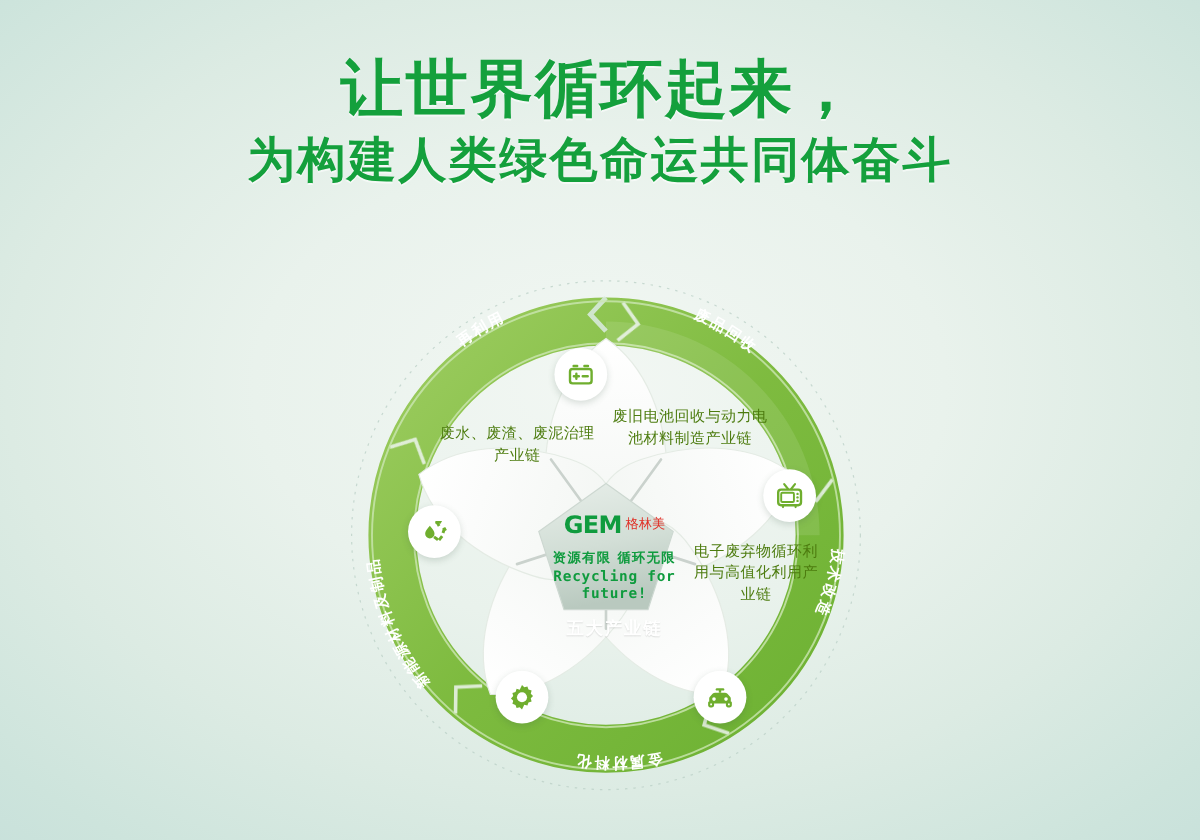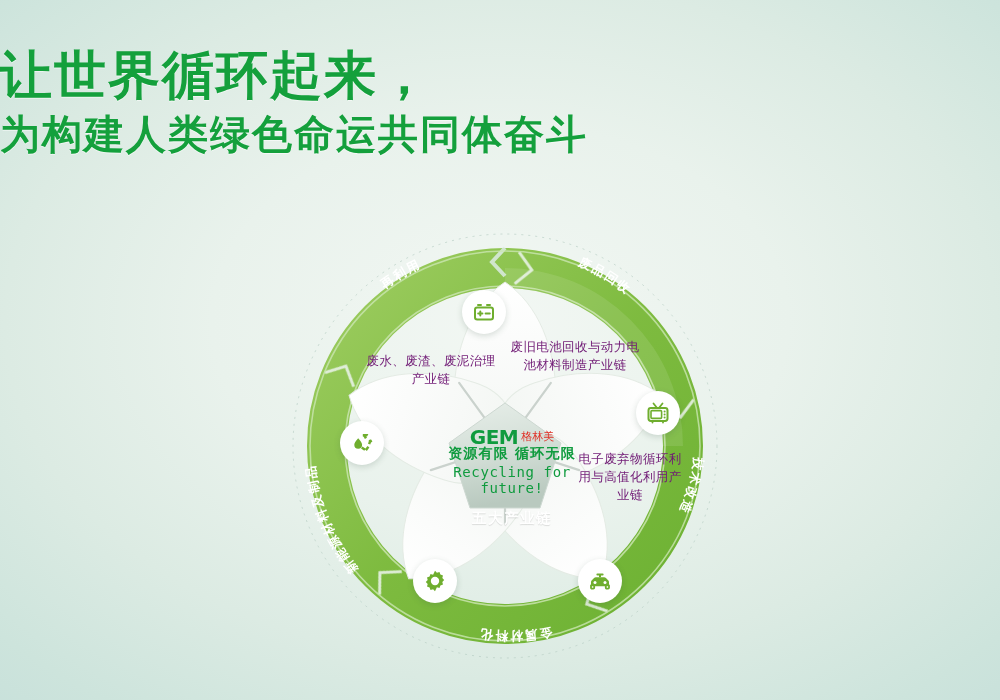--- a/index.html
+++ b/index.html
@@ -8,21 +8,21 @@
     font-family:"DejaVu Sans","Liberation Sans",sans-serif;
     background:
       radial-gradient(ellipse 900px 620px at 50% 46%, #f2f7f3 0%, #e9f2ec 32%, #dcebe3 55%, #cde4dc 75%, #bfdbd8 100%),
       linear-gradient(160deg,#d9ece4 0%, #cfe6df 40%, #c3ded9 100%);
     position:relative;
   }
   .stage{position:absolute;inset:0;}
 
   
   .title-wrap{
-    position:absolute;left:0;top:42px;width:1000px;text-align:left;
+    position:absolute;left:0;top:42px;width:1000px;text-align:center;
     line-height:1.28;
   }
   .title-line{
     display:block;
     font-size:52px;
     font-weight:bold;
     color:#14a03c;
     letter-spacing:2px;
     text-shadow:0 1px 0 rgba(255,255,255,.55);
   }
@@ -35,21 +35,21 @@
   }
   .diagram svg{display:block;}
 
   .ring-label{
     font-size:12.5px;font-weight:bold;fill:#ffffff;letter-spacing:2px;
   }
 
   
   .ptxt{
     position:absolute;
-    color:#701a75;
+    color:#4d7c0f;
     font-size:12.5px;
     line-height:1.42;
     text-align:center;
     letter-spacing:.4px;
     font-family:"DejaVu Sans","Liberation Sans",sans-serif;
   }
   #ptxt-battery{left:505px;top:338px;width:140px;}
   #ptxt-water  {left:366px;top:352px;width:130px;}
   #ptxt-ewaste {left:576px;top:450px;width:108px;}
   #ptxt-cobalt {left:363px;top:486px;width:118px;}
@@ -66,24 +66,24 @@
   }
   .gem-word{
     font-family:"DejaVu Sans","Liberation Sans",sans-serif;
     font-weight:bold;font-size:20px;color:#0f9b3e;letter-spacing:-0.5px;
     line-height:1;
   }
   .gem-cn{
     font-weight:normal;font-size:11px;color:#e03127;letter-spacing:0px;line-height:1;
   }
   .gem-slogan{
-    margin-top:0;font-size:14px;color:#0f9b3e;font-weight:bold;letter-spacing:1.2px;
+    margin-top:12px;font-size:11px;color:#0f9b3e;font-weight:bold;letter-spacing:1.2px;
   }
   .gem-en{
-    margin-top:1px;font-size:14px;color:#0f9b3e;font-weight:normal;letter-spacing:.6px;
+    margin-top:1px;font-size:12px;color:#0f9b3e;font-weight:bold;letter-spacing:.6px;
     font-family:"DejaVu Sans Mono","Liberation Mono",monospace;
   }
   .gem-five{
     margin-top:13px;font-size:14.5px;font-weight:bold;color:#ffffff;letter-spacing:1.5px;
     text-shadow:0 1px 1px rgba(0,0,0,.12);
   }
 
   
   .bubble{
     position:absolute;border-radius:50%;

